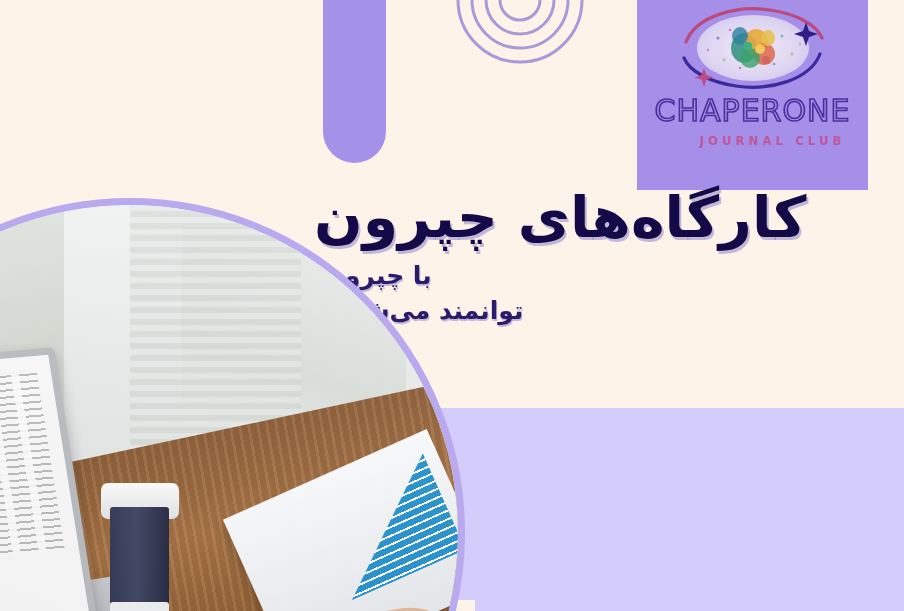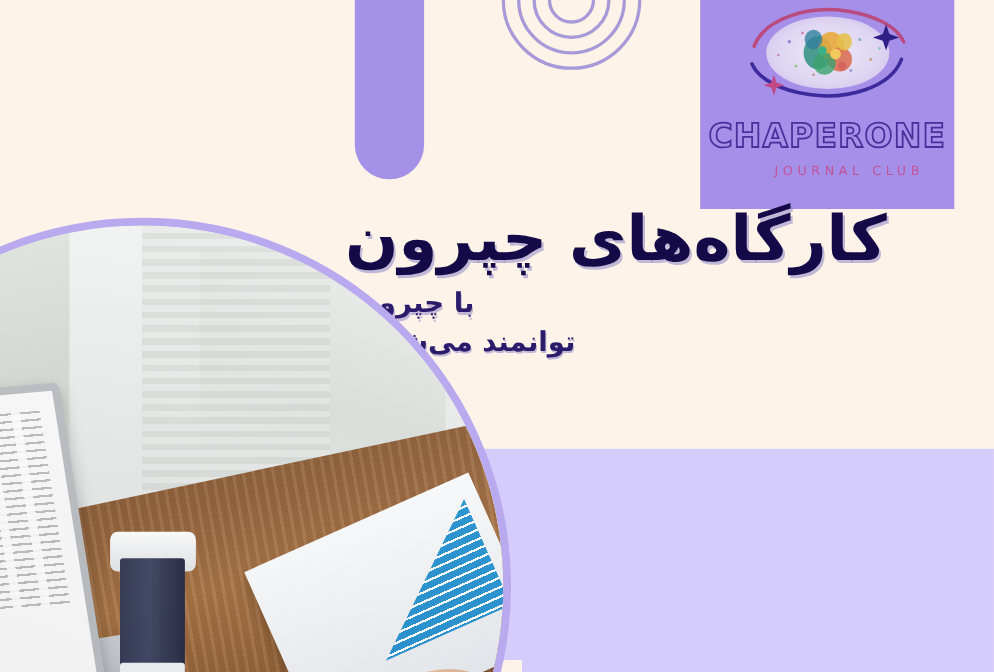--- a/index.html
+++ b/index.html
@@ -61,36 +61,36 @@
     box-sizing: border-box;
   }
   .logo-emblem {
     width: 150px;
     height: 92px;
     position: relative;
   }
   .logo-emblem svg { display: block; width: 100%; height: 100%; }
 
   .logo-wordmark {
-    margin-top: 16px;
+    margin-top: 2px;
     font-family: "DejaVu Sans", "Liberation Sans", sans-serif;
     font-size: 30px;
-    font-weight: 700;
+    font-weight: 400;
     letter-spacing: 1px;
     color: #a68fe8;
     -webkit-text-stroke: 1.6px #4a2f9c;
     text-stroke: 1.6px #4a2f9c;
     direction: ltr;
     line-height: 1;
     text-shadow: 0 0 0 #4a2f9c;
   }
   .logo-subword {
     margin-top: 8px;
     font-size: 11.5px;
-    font-weight: 400;
+    font-weight: 700;
     letter-spacing: 4.2px;
     color: #c0559a;
     direction: ltr;
     padding-left: 40px;
   }
 
   
   .pill {
     position: absolute;
     left: 323px;

